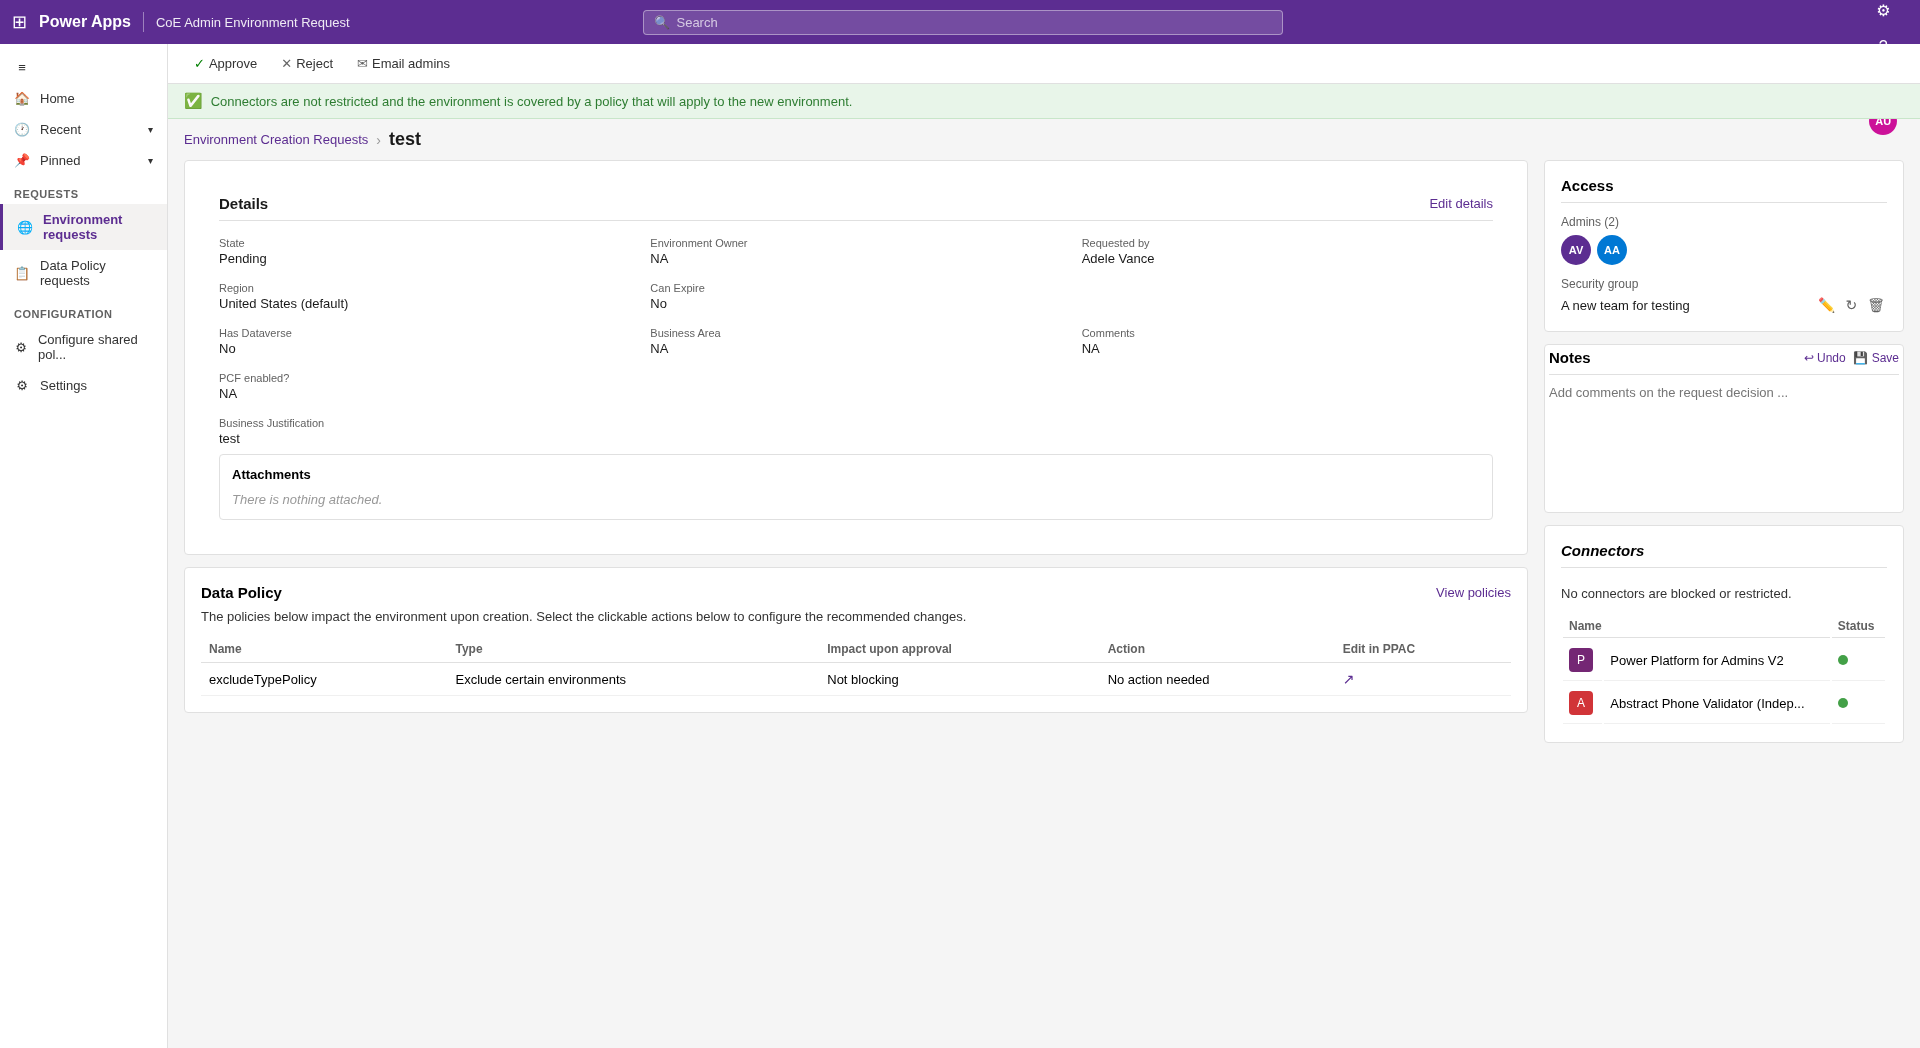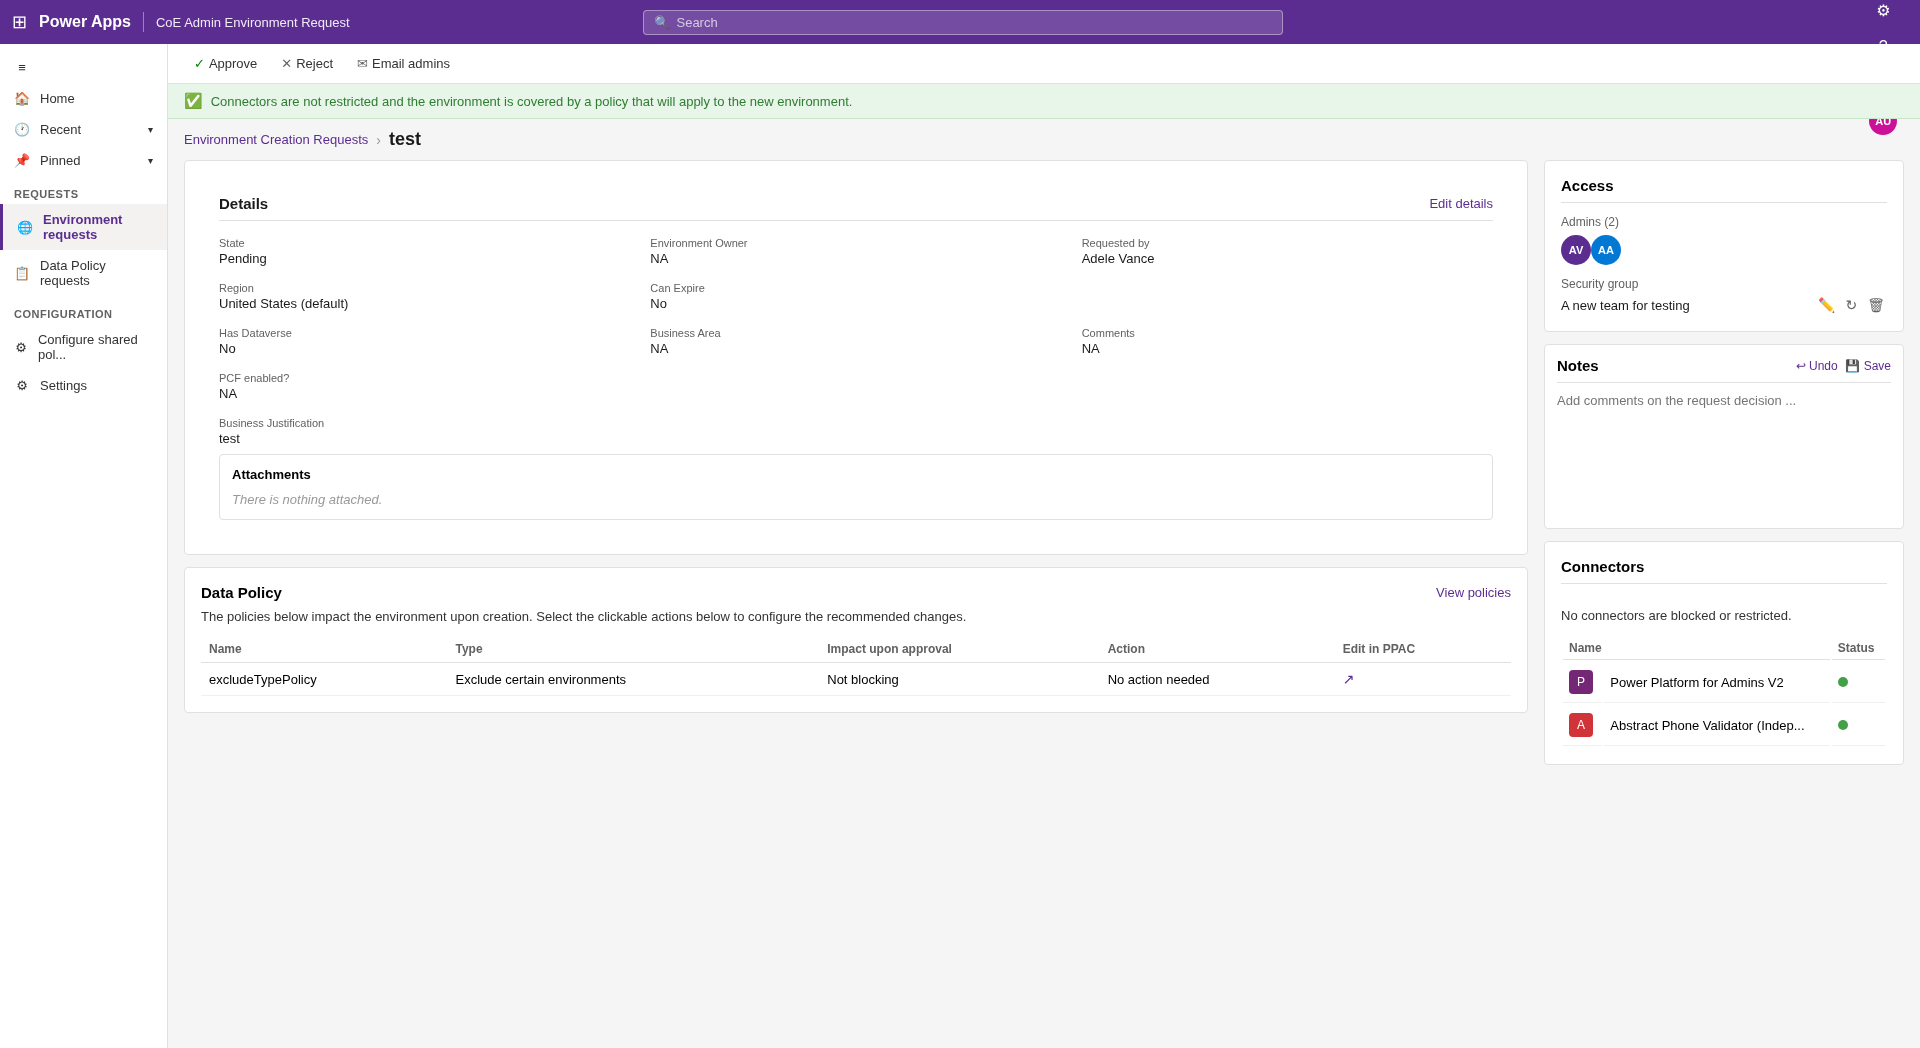--- a/index.html
+++ b/index.html
@@ -245,40 +245,40 @@
 
     
     .access-card {
       background: white;
       border: 1px solid #e0e0e0;
       border-radius: 4px;
       padding: 16px;
     }
     .access-title { font-size: 15px; font-weight: 600; margin-bottom: 12px; border-bottom: 1px solid #e0e0e0; padding-bottom: 8px; }
     .admins-label { font-size: 12px; color: #616161; margin-bottom: 6px; }
-    .avatar-group { display: flex; margin-bottom: 12px; }
+    .avatar-group { display: flex; gap: 6px; margin-bottom: 12px; }
     .user-avatar {
       width: 30px; height: 30px; border-radius: 50%; display: flex; align-items: center; justify-content: center;
       font-size: 11px; color: white; font-weight: 700;
     }
     .av1 { background: #5c2d91; }
     .av2 { background: #0078d4; }
 
     .security-group-label { font-size: 12px; color: #616161; margin-bottom: 4px; }
     .security-group-row { display: flex; align-items: center; justify-content: space-between; }
     .security-group-name { font-size: 13px; color: #1a1a1a; }
     .security-group-actions { display: flex; gap: 6px; }
     .sg-action-btn { background: none; border: none; cursor: pointer; font-size: 14px; color: #616161; padding: 2px; }
 
     
     .notes-card {
       background: white;
       border: 1px solid #e0e0e0;
       border-radius: 4px;
-      padding: 12px;
+      padding: 4px;
     }
     .notes-header { display: flex; align-items: center; justify-content: space-between; margin-bottom: 10px; border-bottom: 1px solid #e0e0e0; padding-bottom: 8px; }
     .notes-title { font-size: 15px; font-weight: 600; }
     .notes-actions { display: flex; gap: 8px; }
     .notes-action-btn { background: none; border: none; cursor: pointer; font-size: 12px; color: #5c2d91; display: flex; align-items: center; gap: 3px; }
     .notes-textarea {
       width: 100%;
       min-height: 120px;
       border: none;
       outline: none;
@@ -288,21 +288,21 @@
       font-family: 'Segoe UI', sans-serif;
     }
 
     
     .connectors-card {
       background: white;
       border: 1px solid #e0e0e0;
       border-radius: 4px;
       padding: 16px;
     }
-    .connectors-title { font-size: 15px; font-weight: 600; margin-bottom: 24px; border-bottom: 1px solid #e0e0e0; padding-bottom: 8px; }
+    .connectors-title { font-size: 15px; font-weight: 600; margin-bottom: 18px; border-bottom: 1px solid #e0e0e0; padding-bottom: 8px; font-style: italic; }
     .connectors-status { font-size: 13px; color: #333; margin-bottom: 12px; }
     .connectors-table { width: 100%; }
     .connectors-table th { font-size: 12px; font-weight: 600; color: #616161; text-align: left; padding: 4px 6px; border-bottom: 1px solid #e0e0e0; }
     .connectors-table td { font-size: 13px; padding: 8px 6px; border-bottom: 1px solid #f0f0f0; }
     .connector-icon { width: 24px; height: 24px; border-radius: 4px; display: inline-flex; align-items: center; justify-content: center; font-size: 12px; }
     .connector-icon-p { background: #742774; color: white; }
     .connector-icon-a { background: #d13438; color: white; }
     .status-dot { width: 10px; height: 10px; border-radius: 50%; background: #43a047; display: inline-block; }
 
     

